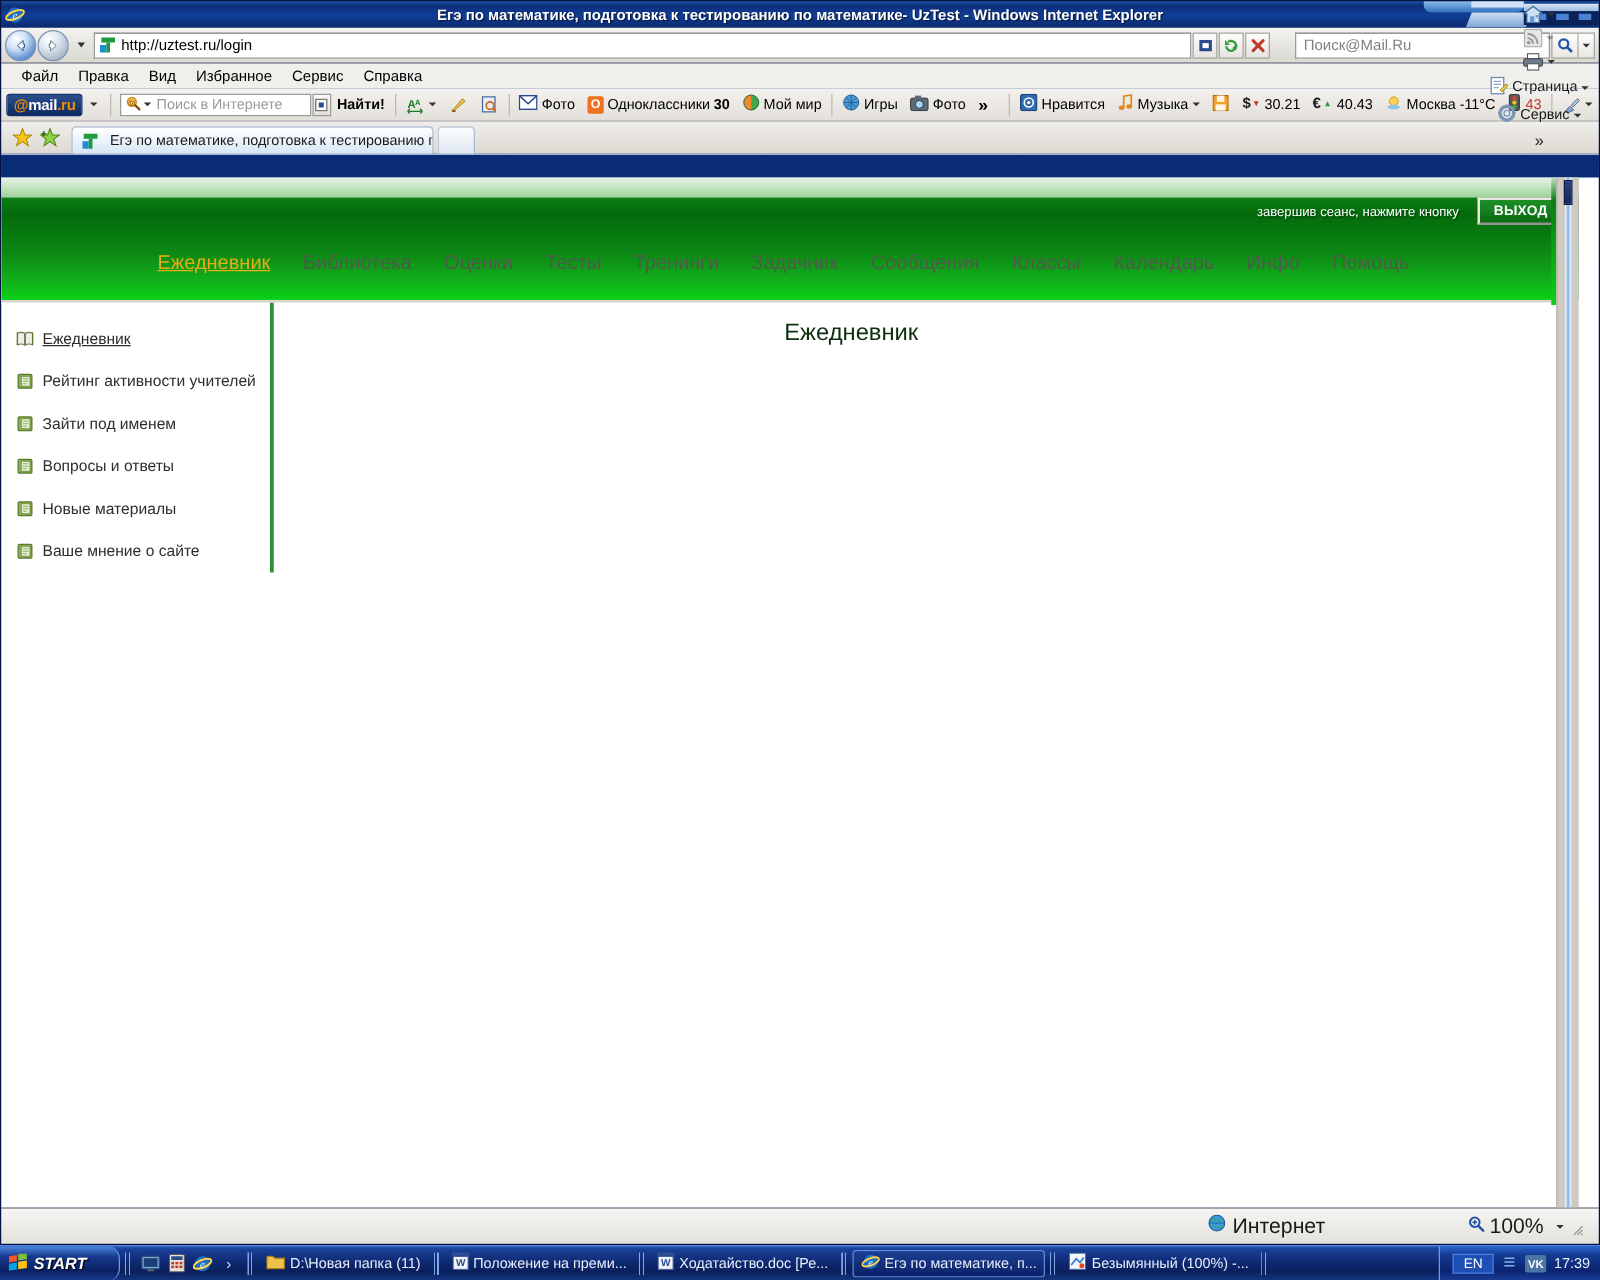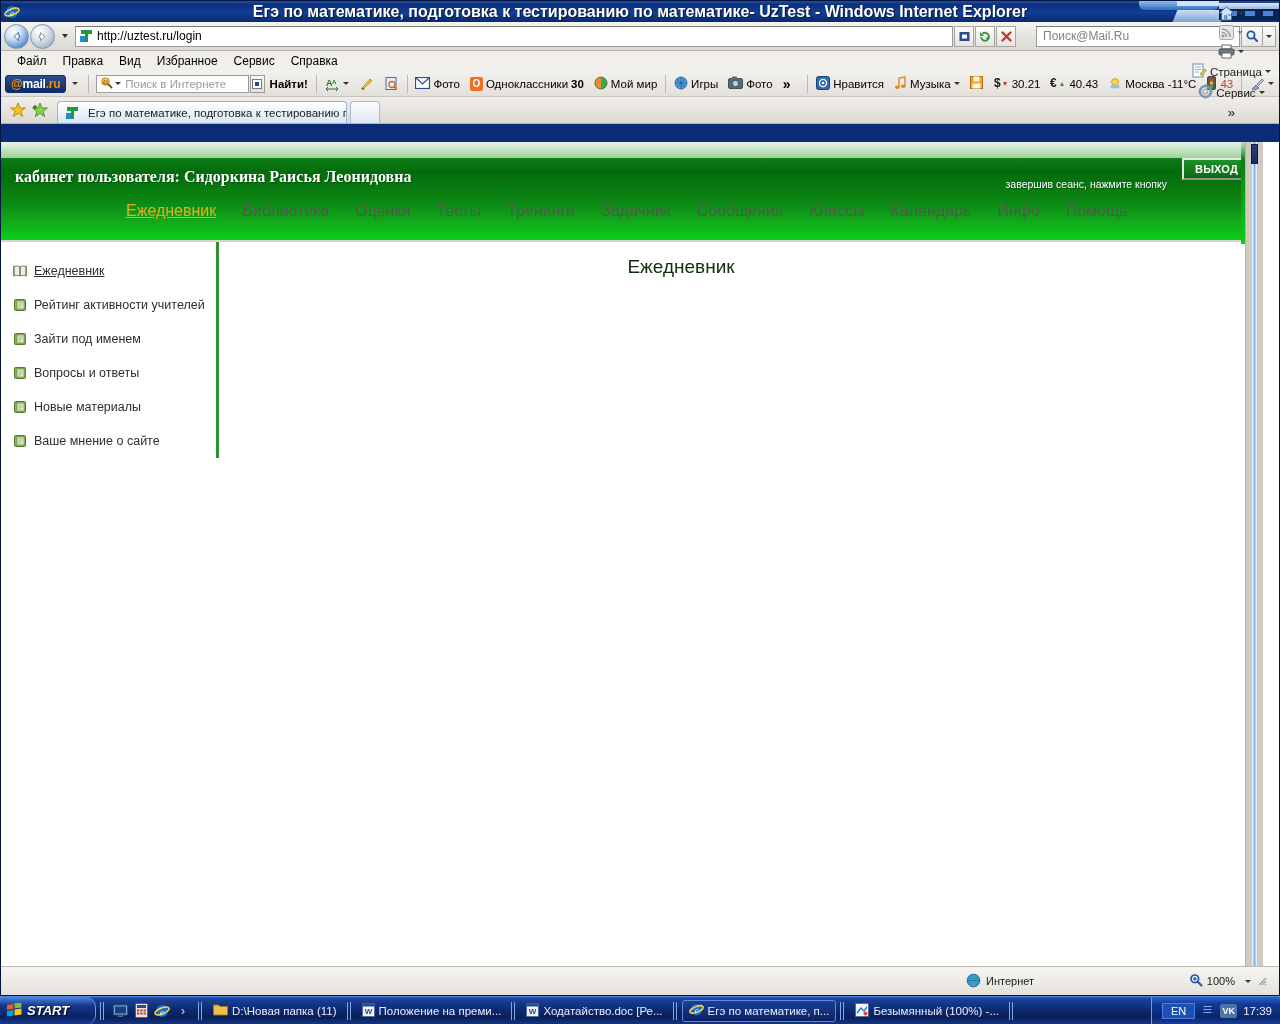--- a/index.html
+++ b/index.html
@@ -26,21 +26,21 @@
     background: linear-gradient(to bottom, #1c4fa0 0%, #0d2f7d 18%, #123e96 55%, #0a2a6e 100%);
     display: flex; align-items: center;
     overflow: hidden;
   }
   #titlebar .ie-logo {
     width: 16px; height: 16px; margin-left: 3px; margin-right: 4px;
     flex: 0 0 auto; position: relative;
   }
   #titlebar .title-text {
     position: absolute; left: 0; right: 0; text-align: center;
-    color: #ffffff; font-size: 16px; font-weight: bold;
+    color: #ffffff; font-size: 12px; font-weight: bold;
     font-family: "Liberation Sans", sans-serif;
     text-shadow: 1px 1px 1px rgba(0,0,0,.6);
     white-space: nowrap; overflow: hidden;
     pointer-events: none;
   }
   
   #win-controls {
     position: absolute; right: 0; top: 0; height: 21px; width: 140px;
   }
   #win-controls .glitch-a {
@@ -239,21 +239,21 @@
     background: linear-gradient(to bottom, #e8f4e8, #9ed39b);
   }
   #cabinet-title {
     position:absolute; left: 14px; top: 26px;
     color:#ffffff; font-family: "Liberation Serif", serif;
     font-size: 16px; font-weight: bold;
     text-shadow: 1px 1px 1px rgba(0,0,0,.35);
     white-space:nowrap;
   }
   #logout-hint {
-    position:absolute; right: 96px; top: 36px;
+    position:absolute; right: 96px; top: 22px;
     color:#ffffff; font-size: 10.5px; white-space:nowrap;
     text-shadow: 1px 1px 1px rgba(0,0,0,.35);
     text-align: right;
   }
   #logout-button {
     position:absolute; right: 12px; top: 16px;
     width: 69px; height: 22px;
     background: linear-gradient(to bottom,#1d8f27,#0c6b12);
     border: 2px outset #e9e6df;
     color:#fff; font-size: 11px; font-weight: bold;
@@ -318,21 +318,21 @@
     position:absolute; right: 18px; top:0; width: 4px; height: 102px;
     background: linear-gradient(to bottom,#bfe0bd 0%,#0b7d15 18%,#0ad117 100%);
   }
 
   
   #statusbar {
     position:absolute; left:0; right:0; bottom: 0; height: 29px;
     background: linear-gradient(to bottom,#f6f5f3,#e4e1db);
     border-top:1px solid #bfbab2;
     display:flex; align-items:center;
-    font-size: 11px; color:#1a1a1a;
+    font-size: 17px; color:#1a1a1a;
   }
   #status-zone { display:flex;align-items:center;gap:5px; margin-left: 965px; }
   #status-zoom { display:flex;align-items:center;gap:4px; margin-left: auto; margin-right: 8px; }
   .grip { width:14px;height:14px;margin-right:2px; }
 
   
   #taskbar {
     position:absolute; left:0; bottom:0; width:1280px; height:28px;
     background: linear-gradient(to bottom,#2b5fc4 0%,#1b4199 8%, #0e2a74 45%, #0a1f5c 75%, #15357f 100%);
     display:flex; align-items:center;
@@ -725,21 +725,20 @@
       </span>
       <span class="cmd-item" style="font-size:13px">»</span>
     </div>
   </div>
 
   <div id="page">
     <div id="page-inner">
 
       <div id="site-header">
         <div class="top-sheen"></div>
-        <div id="cabinet-title">кабинет пользователя: Сидоркина Раисья Леонидовна</div>
         <div id="logout-hint">завершив сеанс, нажмите кнопку</div>
         <div id="logout-button">ВЫХОД</div>
 
         <div id="main-nav">
           <a href="#" class="active">Ежедневник</a>
           <a href="#">Библиотека</a>
           <a href="#">Оценки</a>
           <a href="#">Тесты</a>
           <a href="#">Тренинги</a>
           <a href="#">Задачник</a>

